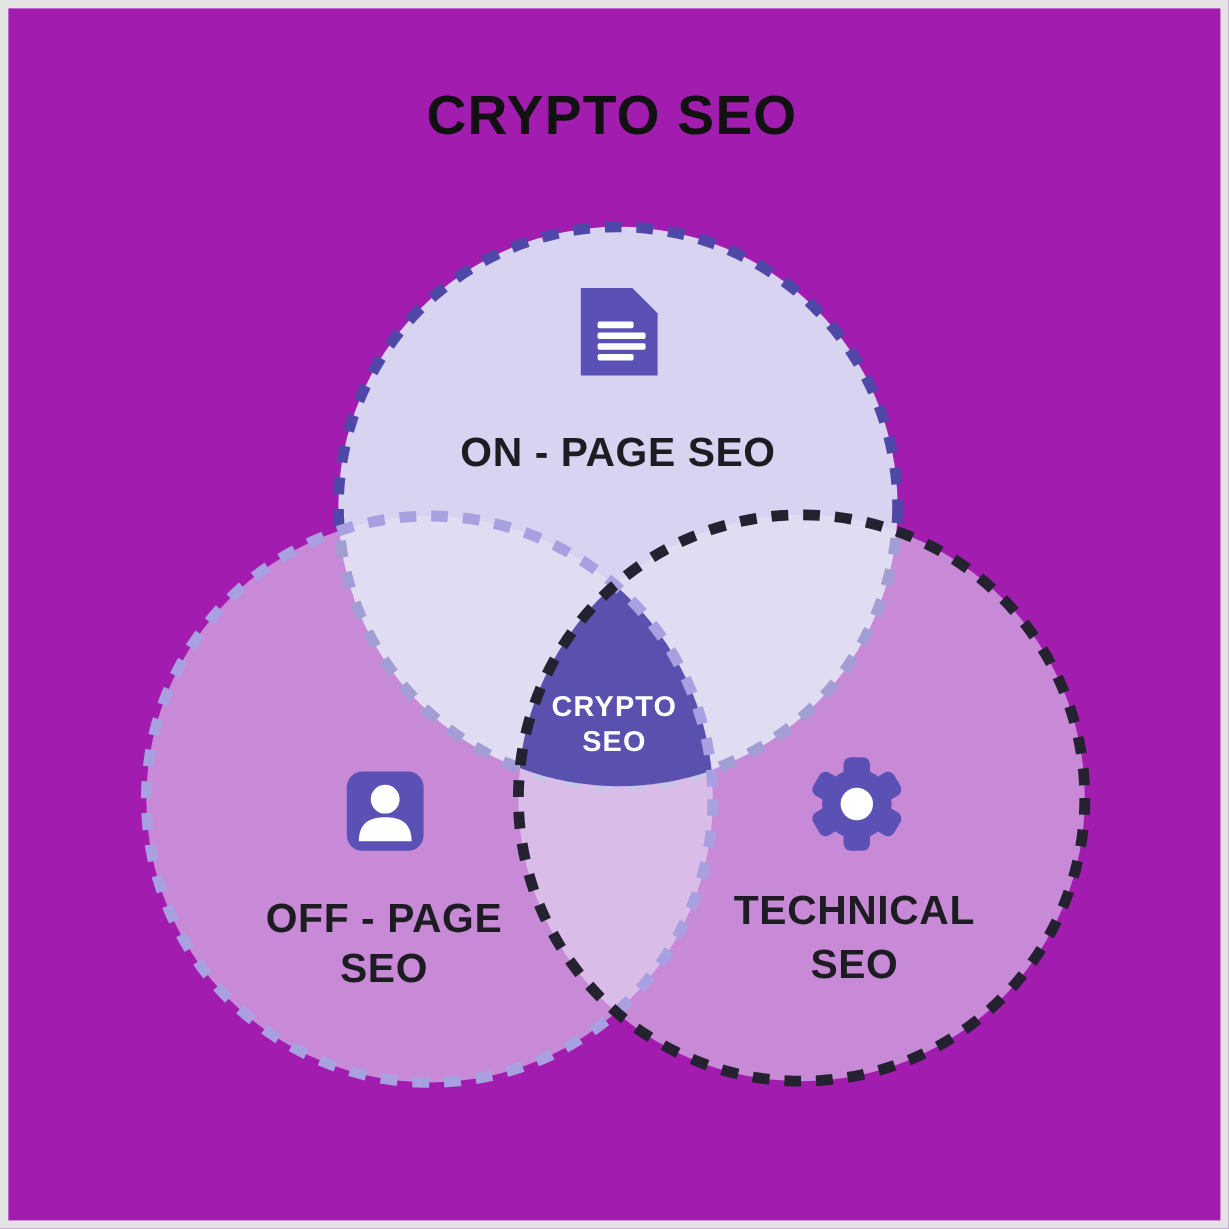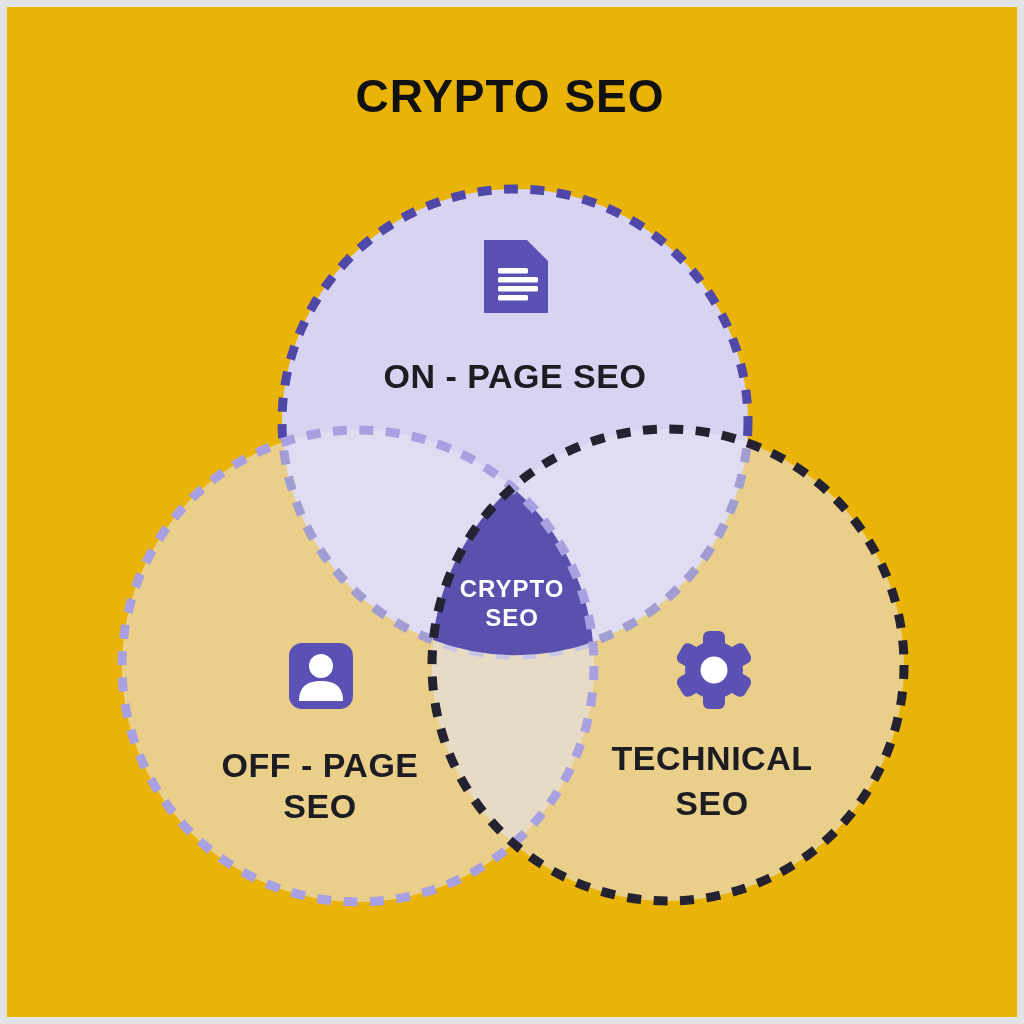--- a/index.html
+++ b/index.html
@@ -1,19 +1,19 @@
 <!DOCTYPE html>
 <html><head>
 <meta charset="utf-8">
 <style>
   html,body{margin:0;padding:0;background:#fff;}
   .page{
     position:relative;
     width:1024px;height:1024px;
-    background:#eab308;
+    background:#a21caf;
     font-family:"Liberation Sans","DejaVu Sans",sans-serif;
     overflow:hidden;
   }
   .frame{
     position:absolute;inset:0;
     border:7px solid #e3e3e3;
     box-sizing:border-box;
     pointer-events:none;
   }
   svg.venn{position:absolute;inset:0;width:1024px;height:1024px;}

